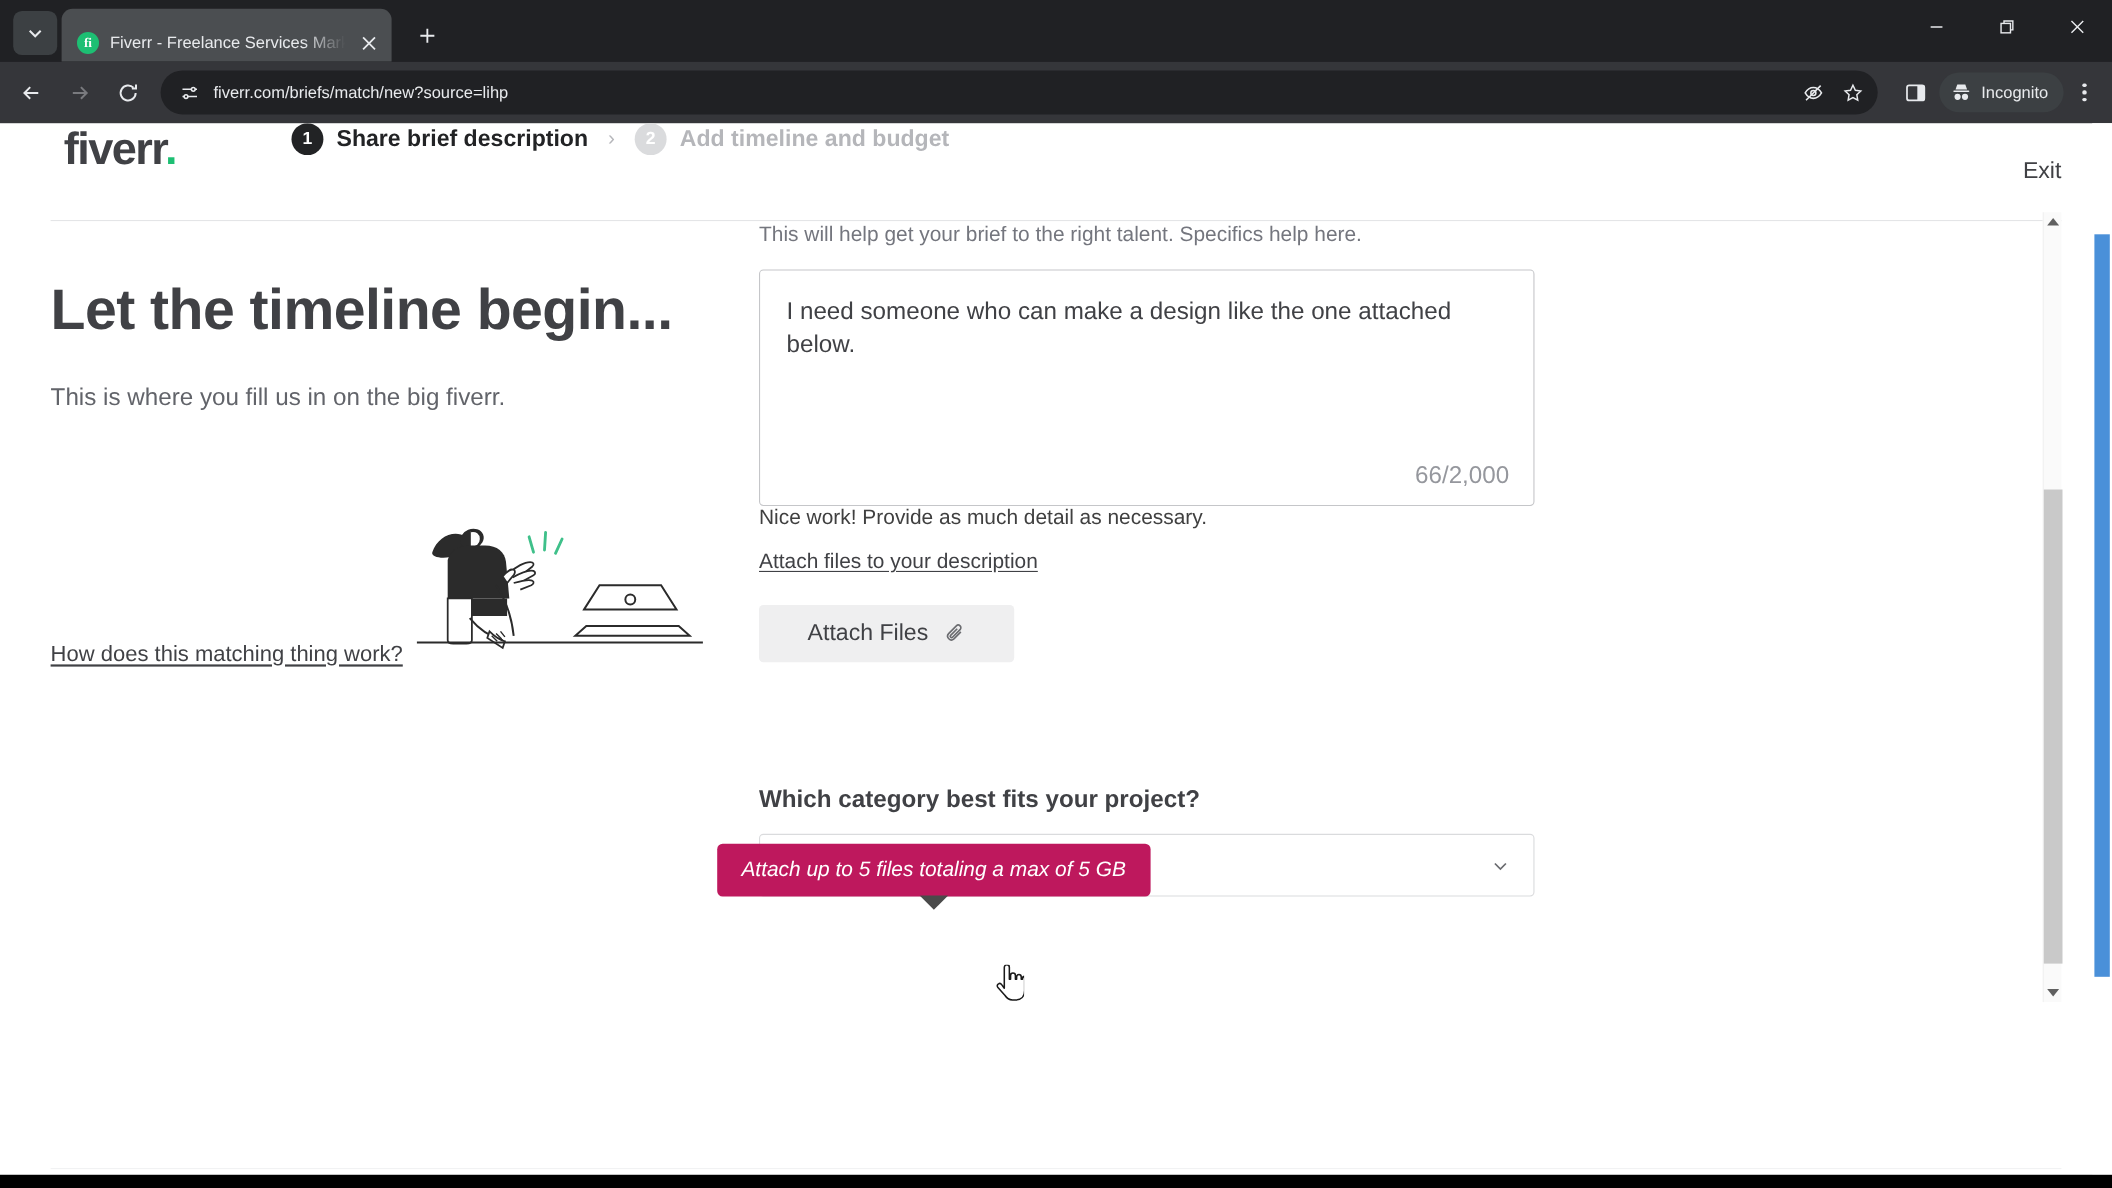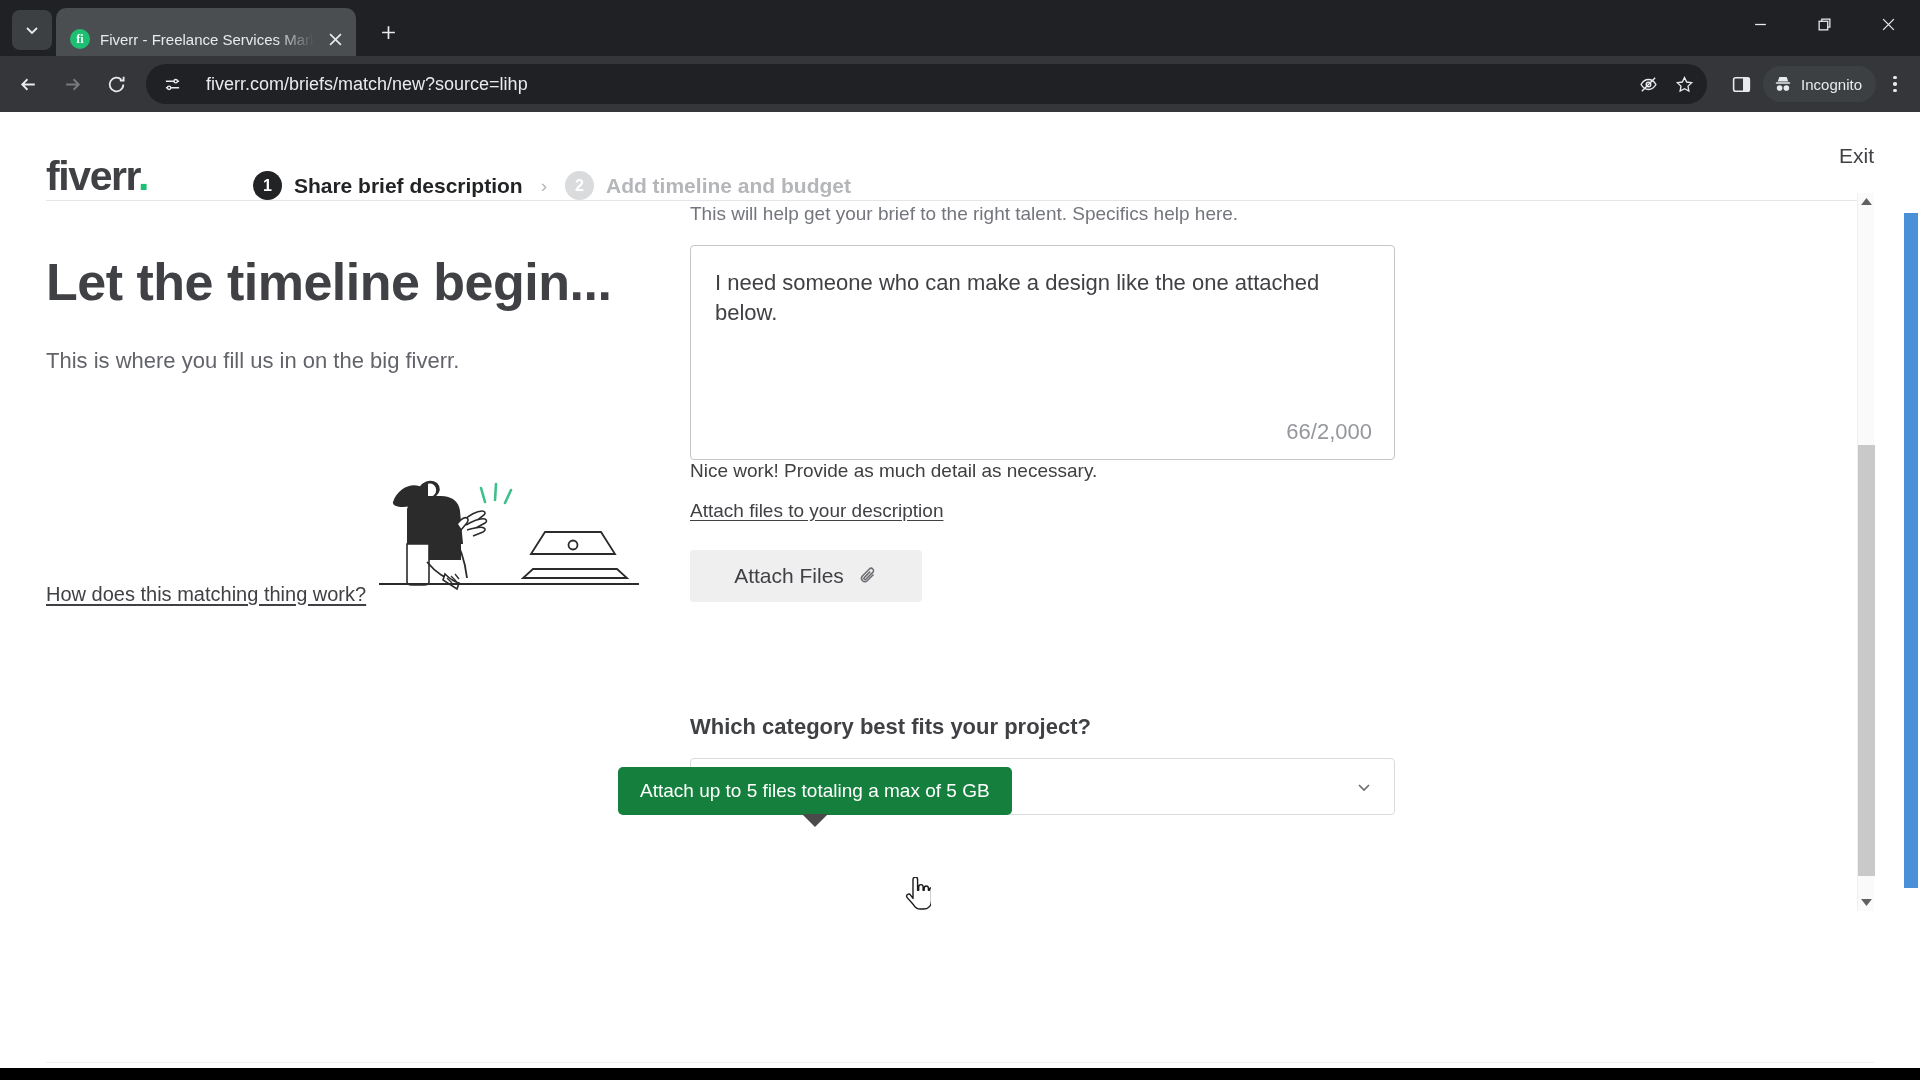--- a/index.html
+++ b/index.html
@@ -59,43 +59,43 @@
   .navbtn { width: 40px; height: 40px; display:flex; align-items:center; justify-content:center; border-radius:50%; }
   .navbtn svg { width: 21px; height: 21px; }
   .navbtn.disabled { opacity: 0.38; }
   .omnibox {
     flex: 1; height: 40px; background: #202124; border-radius: 20px;
     display:flex; align-items:center; padding: 0 6px 0 12px; margin: 0 6px;
     position: relative;
   }
   .omni-icon { width: 28px; height: 28px; display:flex; align-items:center; justify-content:center; }
   .omni-icon svg { width: 17px; height: 17px; }
-  .omni-url { color: #e8eaed; font-size: 18px; margin-left: 20px; flex:1; white-space: nowrap; }
+  .omni-url { color: #e8eaed; font-size: 15px; margin-left: 8px; flex:1; white-space: nowrap; }
   .omni-actions { display:flex; align-items:center; gap: 2px; }
   .omni-actions .navbtn { width: 34px; height: 34px; }
   .omni-actions .navbtn svg { width: 19px; height: 19px; }
   .tb-right { display: flex; align-items: center; gap: 2px; padding-left: 4px; }
   .incognito-pill {
     height: 36px; border-radius: 18px; background: #3c4043;
     display: flex; align-items: center; gap: 8px; padding: 0 14px 0 10px;
     color: #e8eaed; font-size: 15px;
   }
   .incognito-pill svg { width: 20px; height: 20px; }
   .kebab { width: 34px; height: 40px; display:flex; flex-direction:column; align-items:center; justify-content:center; gap:3px; }
   .kebab i { width: 3.5px; height: 3.5px; border-radius: 50%; background: #e8eaed; display:block; }
 
   
   .viewport {
     position: absolute; left: 0; top: 112px; width: 1920px; height: 956px;
     background: #ffffff; overflow: hidden;
   }
 
   .page-header {
-    height: 88px; display: flex; align-items: flex-end;
-    padding: 0 46px 0 46px; position: relative;
+    height: 88px; display: flex; align-items: flex-start;
+    padding: 0 46px 0 46px; position: relative; margin-left: 12px;
   }
   .fiverr-logo {
     font-family: "Liberation Sans", sans-serif;
     font-size: 41px; font-weight: 700; color: #404145; letter-spacing: -1.4px;
   }
   .fiverr-logo .dot { color: #1dbf73; }
   .steps { display: flex; align-items: center; gap: 16px; margin-left: 105px; }
   .step { display:flex; align-items:center; gap: 12px; }
   .step-num {
     width: 29px; height: 29px; border-radius: 50%;
@@ -164,24 +164,25 @@
   .cat-select {
     margin-top: 18px; width: 705px; height: 57px;
     border: 1px solid #dadbdd; border-radius: 4px; background: #fff;
     display: flex; align-items: center; padding: 0 20px;
   }
   .cat-placeholder { flex: 1; font-size: 22px; color: #b5b6ba; }
   .cat-select svg { width: 20px; height: 20px; }
 
   
   .tooltip {
-    position: absolute; left: 618px; top: 566px;
-    background: #15803d; color: #fff; border-radius: 5px;
+    position: absolute; left: 652px; top: 566px;
+    background: #be185d; color: #fff; border-radius: 5px;
     padding: 13px 22px; font-size: 19px; white-space: nowrap;
     z-index: 40;
+    font-style: italic;
   }
   .tooltip:after {
     content: ""; position: absolute; left: 50%; bottom: -12px;
     transform: translateX(-50%);
     border-left: 13px solid transparent; border-right: 13px solid transparent;
     border-top: 13px solid #4a4a4a;
   }
 
   
   .cursor { position: absolute; left: 905px; top: 676px; z-index: 60; width: 26px; height: 34px; }

